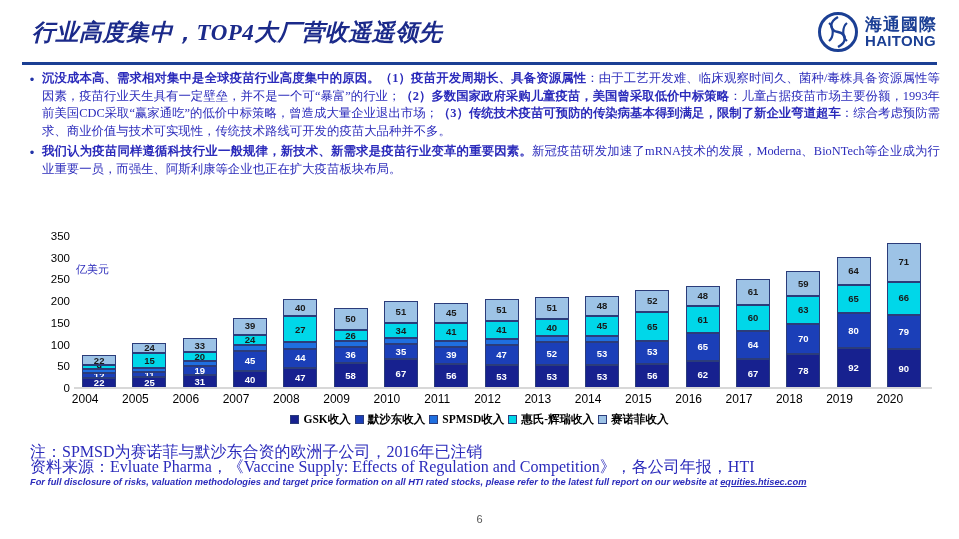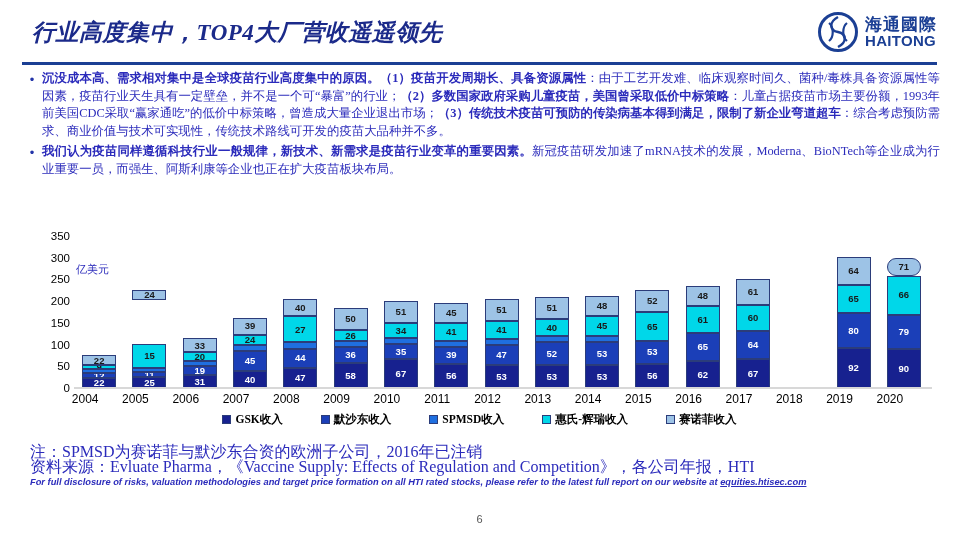--- a/index.html
+++ b/index.html
@@ -79,21 +79,21 @@
   .s-gsk{background:#17218f;color:#ffffff;}
   #x-axis{position:absolute;left:32px;top:156px;width:855px;height:20px;}
   .xtick{
     position:absolute;top:0;width:52px;text-align:center;
     font-size:12px;color:#000;
   }
 
   
   #legend{
     position:absolute;left:0;top:412px;width:959px;
-    display:flex;justify-content:center;align-items:flex-end;gap:38px;
+    display:flex;justify-content:center;align-items:flex-end;gap:4px;
   }
   .legend-item{display:flex;align-items:center;gap:4px;}
   .legend-swatch{width:9px;height:9px;border:1px solid #2b3c7a;box-sizing:border-box;}
   .legend-label{
     font-size:11.5px;color:#000;font-weight:bold;
     font-family:"Liberation Serif", serif;white-space:nowrap;
   }
 
   
   #footer{position:absolute;left:30px;top:445px;width:910px;}
@@ -168,21 +168,21 @@
           <span>12</span>
         </div>
         <div class="seg s-gsk" style="height: 9.55429px;">
           <span>22</span>
         </div>
       </div>
       <div class="bar-col" style="left: 58.4412px;">
         <div class="seg s-sanofi" style="height: 10.4229px;">
           <span>24</span>
         </div>
-        <div class="seg s-wyeth" style="height: 24px; margin-top: 44px;">
+        <div class="seg s-wyeth" style="height: 15px;">
           <span>15</span>
         </div>
         <div class="seg s-spmsd" style="height: 4.34286px;"></div>
         <div class="seg s-msd" style="height: 4.77714px;">
           <span>11</span>
         </div>
         <div class="seg s-gsk" style="height: 10.8571px;">
           <span>25</span>
         </div>
       </div>
@@ -356,39 +356,53 @@
         <div class="seg s-wyeth" style="height: 26.0571px;">
           <span>60</span>
         </div>
         <div class="seg s-msd" style="height: 27.7943px;">
           <span>64</span>
         </div>
         <div class="seg s-gsk" style="height: 29.0971px;">
           <span>67</span>
         </div>
       </div>
+      <div class="bar-col" style="left: 712.265px;">
+        <div class="seg s-sanofi" style="height: 25.6229px;">
+          <span>59</span>
+        </div>
+        <div class="seg s-wyeth" style="height: 27.36px;">
+          <span>63</span>
+        </div>
+        <div class="seg s-msd" style="height: 30.4px;">
+          <span>70</span>
+        </div>
+        <div class="seg s-gsk" style="height: 33.8743px;">
+          <span>78</span>
+        </div>
+      </div>
       <div class="bar-col" style="left: 762.559px;">
         <div class="seg s-sanofi" style="height: 27.7943px;">
           <span>64</span>
         </div>
         <div class="seg s-wyeth" style="height: 28.2286px;">
           <span>65</span>
         </div>
         <div class="seg s-msd" style="height: 34.7429px;">
           <span>80</span>
         </div>
         <div class="seg s-gsk" style="height: 39.9543px;">
           <span>92</span>
         </div>
       </div>
       <div class="bar-col" style="left: 812.853px;">
-        <div class="seg s-sanofi" style="height: 18px; border-radius: 11px;">
+        <div class="seg s-sanofi" style="height: 39px;">
           <span>71</span>
         </div>
-        <div class="seg s-wyeth" style="height: 39px;">
+        <div class="seg s-wyeth" style="height: 33px;">
           <span>66</span>
         </div>
         <div class="seg s-msd" style="height: 34.3086px;">
           <span>79</span>
         </div>
         <div class="seg s-gsk" style="height: 39.0857px;">
           <span>90</span>
         </div>
       </div>
     </div>

